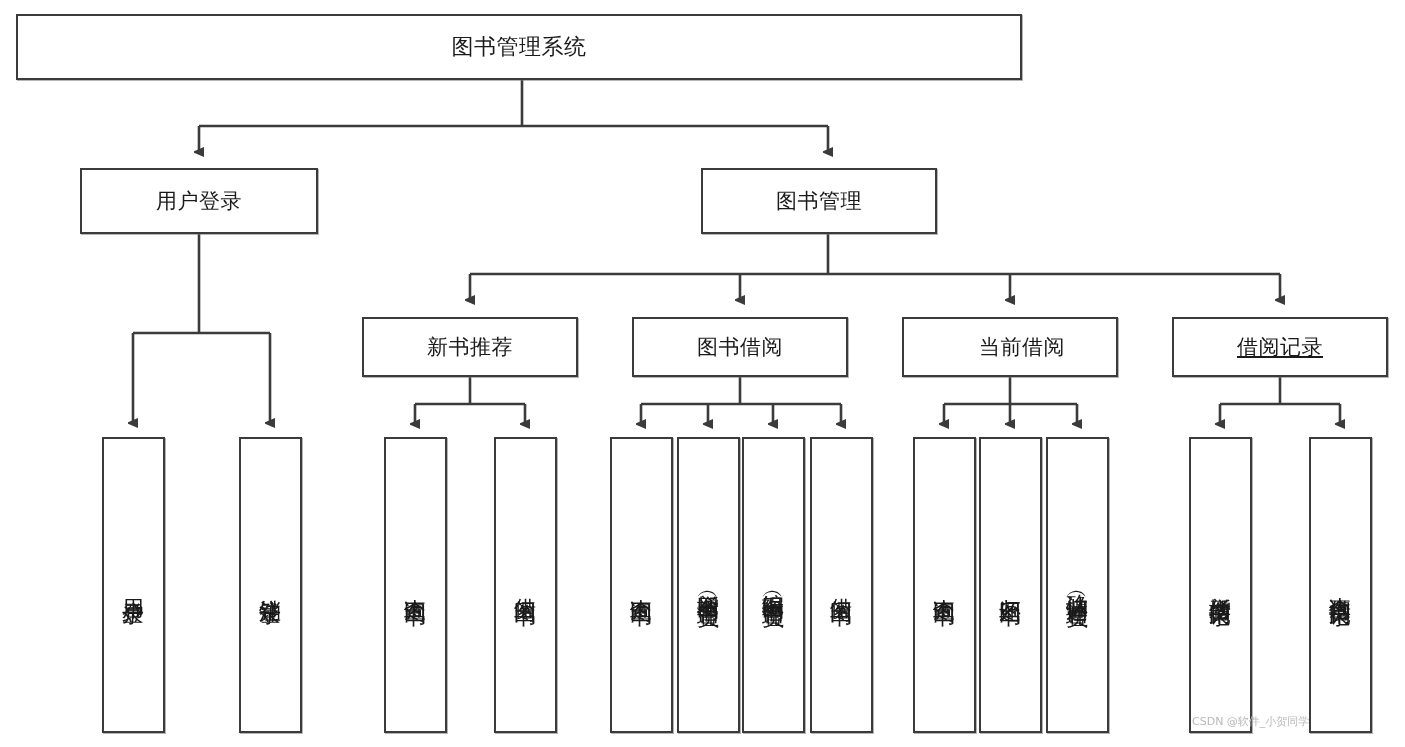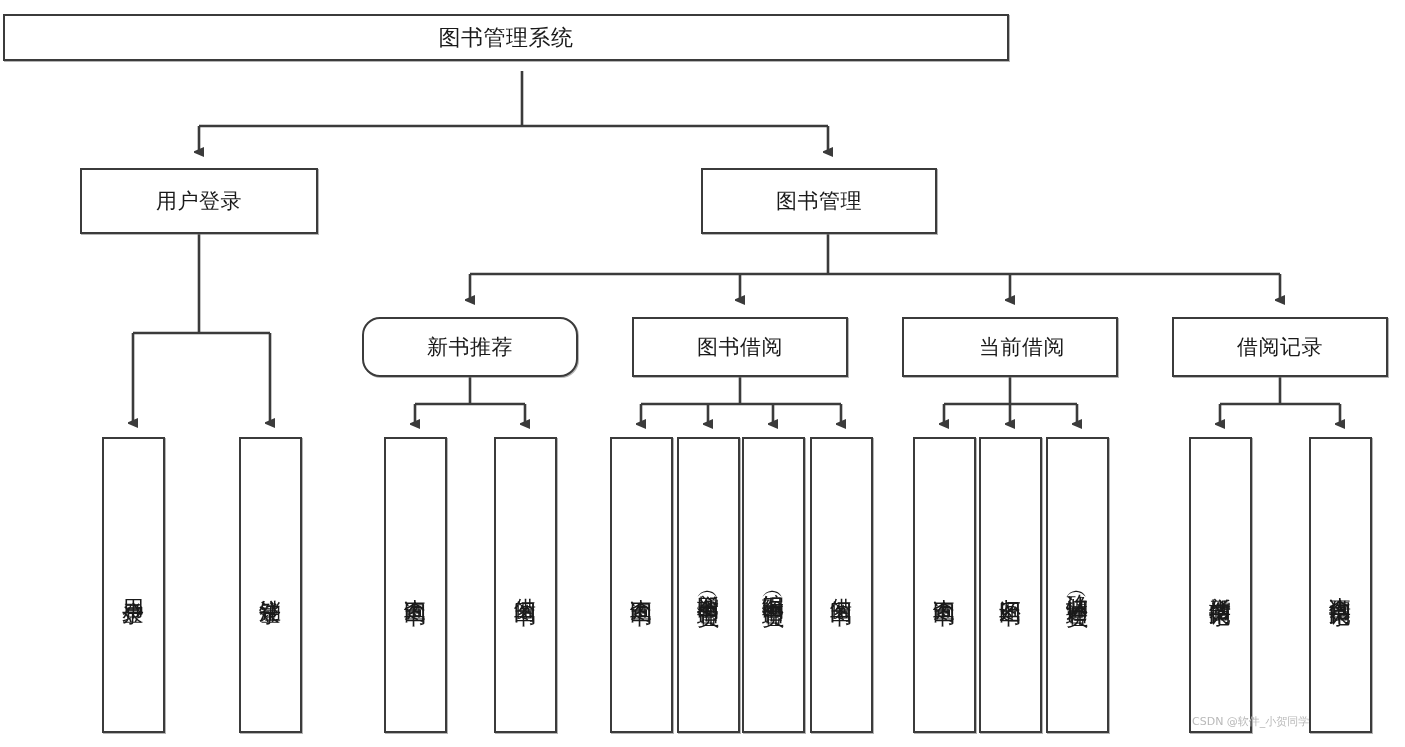--- a/index.html
+++ b/index.html
@@ -115,45 +115,45 @@
       <path d="M1010,404 L1010,424" marker-end="url(#arrowhead)"></path>
       <path d="M1077,404 L1077,424" marker-end="url(#arrowhead)"></path>
 
       <path d="M1280,377 L1280,404"></path>
       <path d="M1220,404 L1340,404"></path>
       <path d="M1220,404 L1220,424" marker-end="url(#arrowhead)"></path>
       <path d="M1340,404 L1340,424" marker-end="url(#arrowhead)"></path>
     </g>
   </svg>
 
-  <div class="node horiz root" style="left:3px; top:14px; width:1006px; height:47px;font-family:Liberation Serif, serif;">
+  <div class="node horiz root" style="left:16px; top:14px; width:1006px; height:66px;font-family:Liberation Serif, serif;">
     <span class="label">图书管理系统</span>
   </div>
 
   <div class="node horiz" style="left:80px; top:168px; width:238px; height:66px;">
     <span class="label">用户登录</span>
   </div>
 
   <div class="node horiz" style="left:701px; top:168px; width:236px; height:66px;">
     <span class="label">图书管理</span>
   </div>
 
-  <div class="node horiz" style="left:362px; top:317px; width:216px; height:60px;border-radius:18px;">
+  <div class="node horiz" style="left:362px; top:317px; width:216px; height:60px;">
     <span class="label">新书推荐</span>
   </div>
 
   <div class="node horiz" style="left:632px; top:317px; width:216px; height:60px;">
     <span class="label">图书借阅</span>
   </div>
 
   <div class="node horiz" style="left:902px; top:317px; width:216px; height:60px;padding-left:24px;">
     <span class="label">当前借阅</span>
   </div>
 
-  <div class="node horiz" style="left:1172px; top:317px; width:216px; height:60px;">
+  <div class="node horiz" style="left:1172px; top:317px; width:216px; height:60px;text-decoration:underline;">
     <span class="label">借阅记录</span>
   </div>
 
   <div class="node vert" style="left:102px; top:437px; width:63px; height:296px;">
     <span class="label">用户登录</span>
   </div>
   <div class="node vert" style="left:239px; top:437px; width:63px; height:296px;">
     <span class="label">注销登录</span>
   </div>
 

